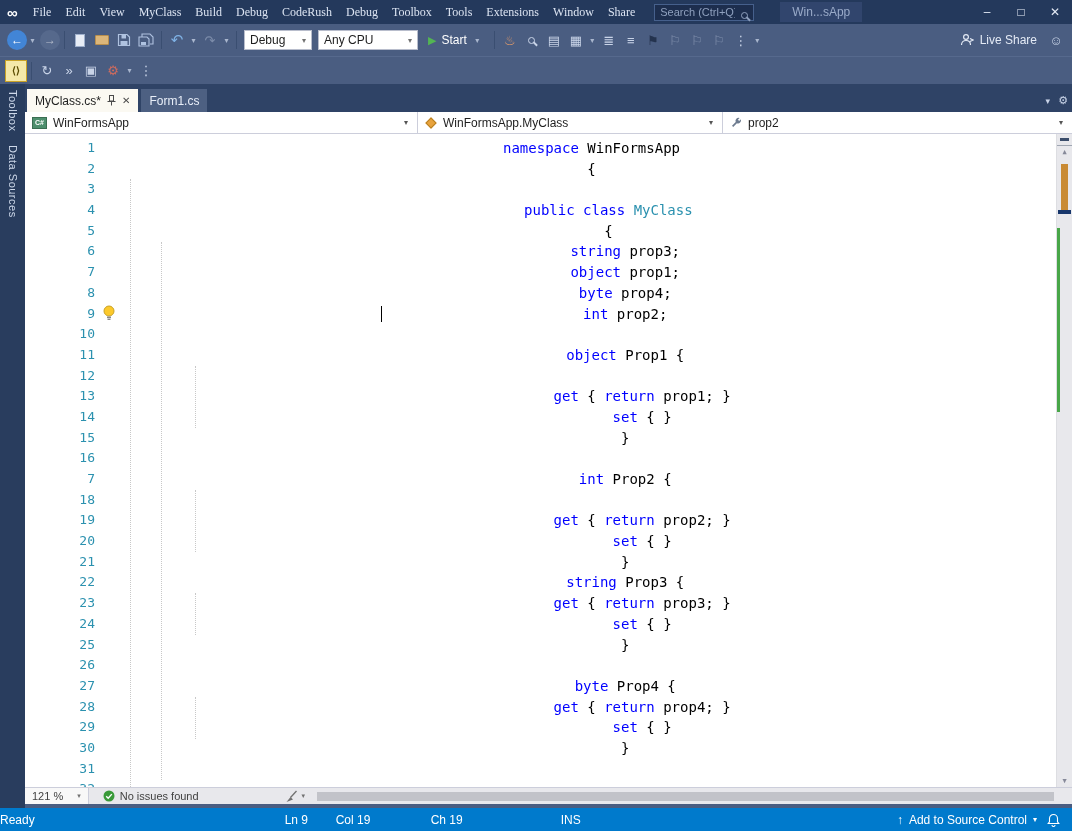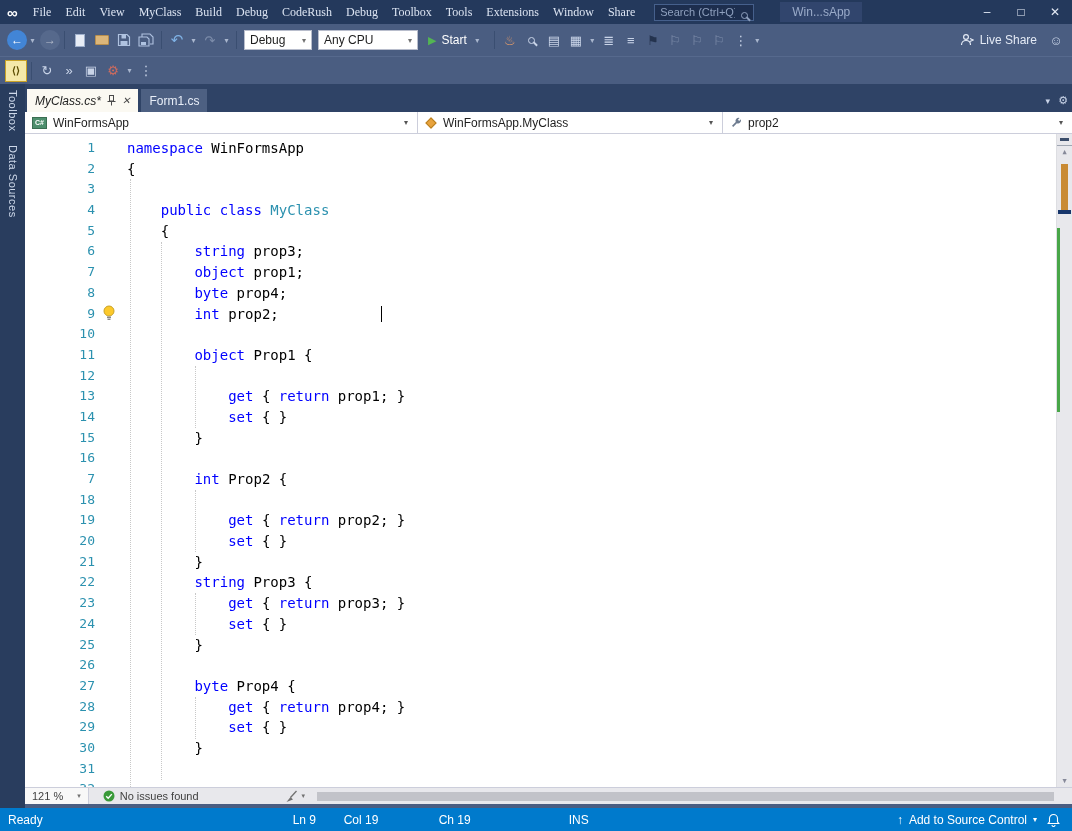--- a/index.html
+++ b/index.html
@@ -48,40 +48,40 @@
 
   
   .main { flex:1 1 auto; display:flex; min-height:0; }
   .side-strip { width:25px; background:#293D5E; flex:0 0 auto; display:flex; flex-direction:column; align-items:center; padding-top:6px; gap:14px; }
   .side-tab { writing-mode:vertical-rl; font-size:11px; color:#CDD8EA; letter-spacing:.5px; cursor:default; }
   .editor-col { flex:1; display:flex; flex-direction:column; min-width:0; background:#FFFFFF; }
 
   
   .tabstrip { height:28px; background:#2F4366; display:flex; align-items:flex-end; padding:0 0 0 2px; position:relative; flex:0 0 auto; }
   .tab { height:23px; display:flex; align-items:center; padding:0 8px; font-size:12px; gap:6px; cursor:default; }
-  .tab.active { background:#FBF9F2; color:#1E1E1E;font-style:italic; }
+  .tab.active { background:#FBF9F2; color:#1E1E1E; }
   .tab.inactive { background:#4D6082; color:#E8EEF8; margin-left:3px; }
   .tabicon { display:inline-flex; align-items:center; font-size:10px; color:#4A4A4A; }
   .tabstrip-right { position:absolute; right:4px; bottom:5px; display:flex; gap:8px; color:#C9D4E8; font-size:11px; align-items:center; }
   .tabstrip-right .c { font-size:9px; }
 
   
   .navbar { height:22px; background:#FFFFFF; border-bottom:1px solid #CCCEDB; display:flex; flex:0 0 auto; }
   .nav-sec { display:flex; align-items:center; gap:6px; font-size:12px; color:#1E1E1E; padding:0 7px; position:relative; border-right:1px solid #CCCEDB; }
   .nav-0 { width:393px; } .nav-1 { width:305px; } .nav-2 { flex:1; border-right:none; }
   .nav-label { flex:1; white-space:nowrap; overflow:hidden; }
   .nav-caret { color:#555; font-size:8px; margin-right:2px; }
   .i-csproj { display:inline-flex; align-items:center; justify-content:center; width:15px; height:12px; background:#4E8F6E; color:#fff; font-size:7px; font-weight:bold; border:1px solid #3A6E52; }
   .i-class { display:inline-block; width:8px; height:8px; background:#E8A33D; border:1px solid #B87F1F; transform:rotate(45deg); margin:0 2px; }
 
   
   .editor { position:relative; flex:1 1 auto; background:#FFFFFF; overflow:hidden; font-family:"DejaVu Sans Mono","Liberation Mono",monospace; }
   .gutter { position:absolute; left:0; top:0; width:70px; padding-top:4px; text-align:right; color:#2B91AF; font-size:13px; }
   .ln { height:20.7px; line-height:20.7px; }
-  .codearea { position:absolute; left:102px; top:0; right:16px; padding-top:4px; font-size:14px; white-space:pre; }
+  .codearea { position:absolute; left:102px; top:0; right:16px; padding-top:4px; font-size:14px; white-space:pre;text-align:center; }
   .code-line { height:20.7px; line-height:20.7px; }
   .tok-k { color:#0000FF; }
   .tok-t { color:#2B91AF; }
   .tok-p { color:#000000; }
   .guide { position:absolute; width:0; border-left:1px dotted #C8C8C8; }
   .bulb { position:absolute; left:77px; width:14px; height:17px; }
   .text-caret { position:absolute; width:1px; height:16px; background:#000; }
 
   
   .vscroll { position:absolute; right:0; top:0; bottom:0; width:16px; background:#E8E8EC; border-left:1px solid #DDDEE2; }
@@ -100,21 +100,21 @@
   .issues { display:flex; align-items:center; gap:5px; margin-left:14px; }
   .cleanup { display:flex; align-items:center; gap:4px; margin-left:86px; }
   .cleanup .c { font-size:7px; color:#717171; }
   .hscroll { flex:1; height:100%; margin-left:10px; position:relative; background:#E8E8EC; }
   .hthumb { position:absolute; left:2px; right:18px; top:4px; height:9px; background:#C2C3C9; }
 
   .strip { height:4px; background:#4A5D81; flex:0 0 auto; }
 
   
   .statusbar { height:23px; background:#007ACC; color:#FFFFFF; display:flex; align-items:center; font-size:12px; flex:0 0 auto; }
-  .sb-ready { margin-left:8px; }
+  .sb-ready { }
   .sb-ln { margin-left:220px; width:81px;padding-left:30px; }
   .sb-col { width:95px; }
   .sb-ch { width:130px; }
   .sb-right { margin-left:auto; display:flex; align-items:center; gap:10px; margin-right:12px; }
   .sb-src { display:flex; align-items:center; gap:6px; }
   .sb-src .c { font-size:8px; }
 </style>
 </head>
 <body>
 

